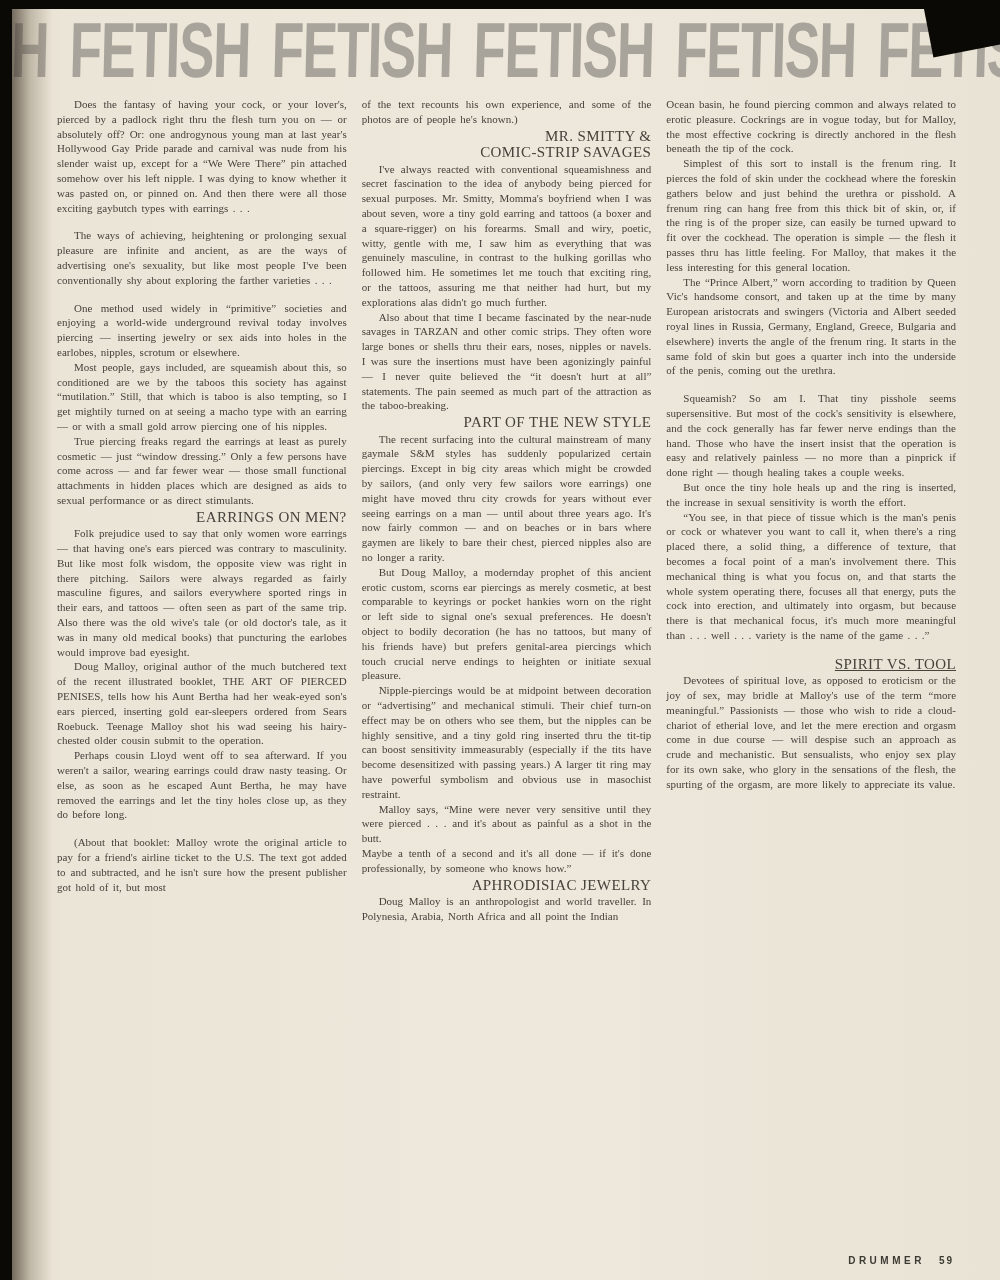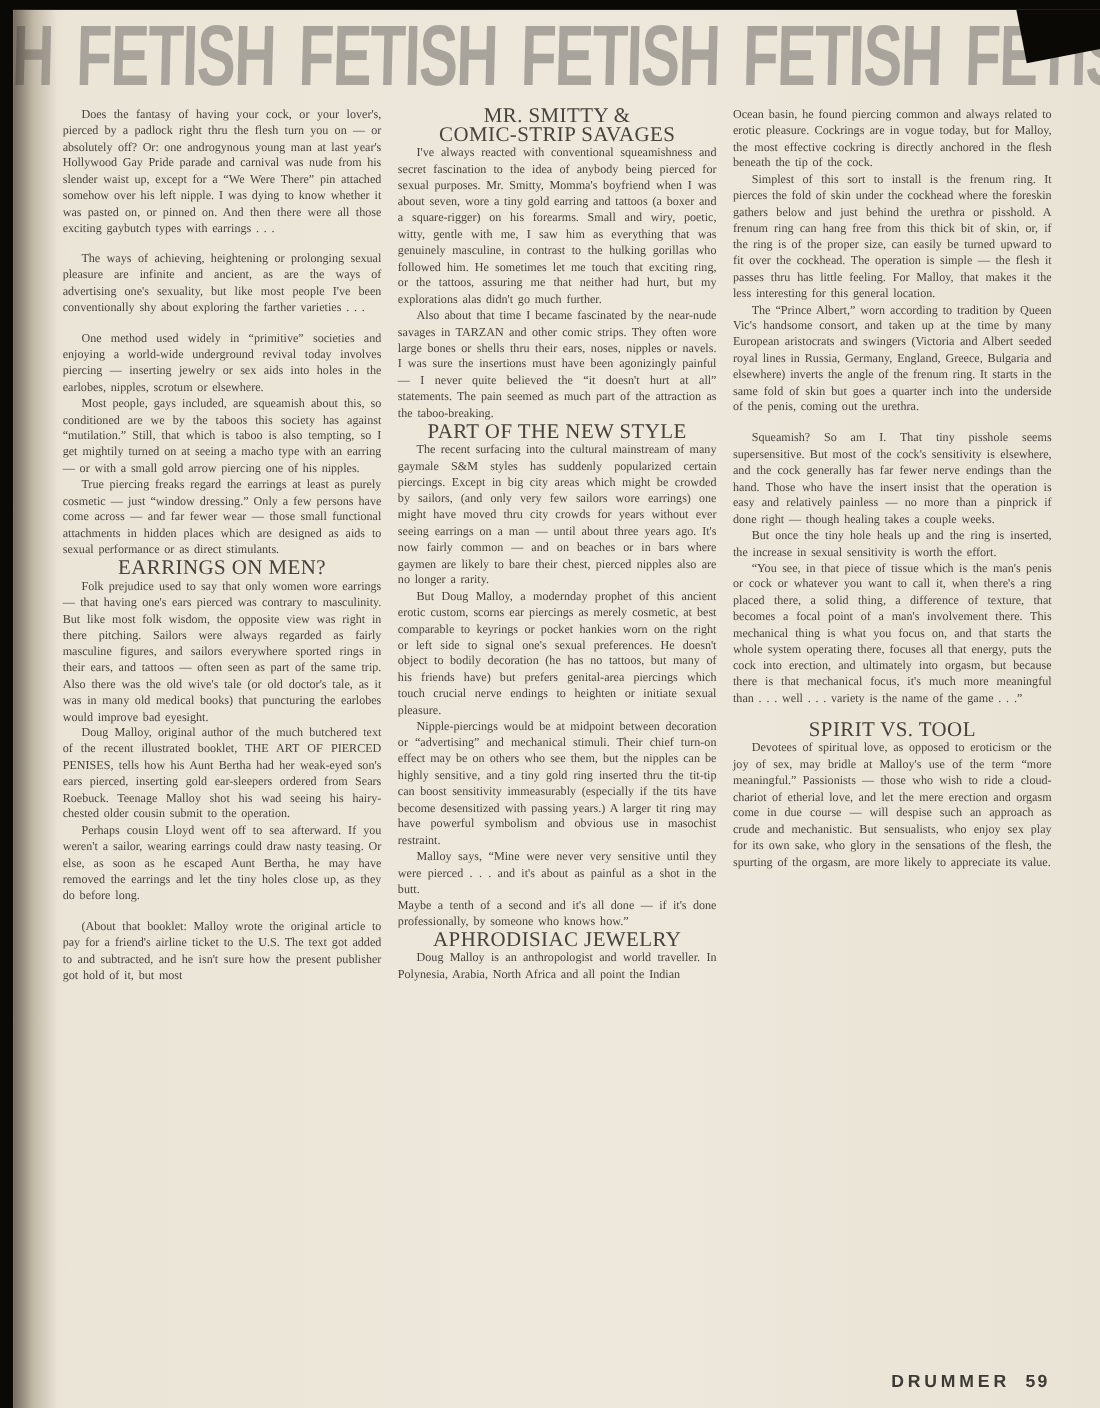--- a/index.html
+++ b/index.html
@@ -40,29 +40,29 @@
   .col { flex:1; min-width:0; }
   .para {
     margin:0;
     font-size:11px; line-height:14.8px;
     text-align:justify; text-indent:17px;
     word-spacing:1.6px;
   }
   .para.noindent { text-indent:0; }
   .para.gap { margin-top:13px; }
   .heading {
-    text-align:center; white-space:pre-line;
-    font-size:19px; line-height:16.5px; letter-spacing:.4px;
+    text-align:right; white-space:pre-line;
+    font-size:15px; line-height:16.5px; letter-spacing:.4px;
     margin:1px 0;
   }
-  .heading.gap { margin-top:13px; }
+  .heading.gap { margin-top:13px;text-decoration:underline; }
   .footer {
     position:absolute; right:46px; bottom:14px;
     font-family:"Liberation Sans", sans-serif;
-    font-weight:bold; font-size:16px; color:#3d3a34;
+    font-weight:bold; font-size:10px; color:#3d3a34;
     letter-spacing:3.5px; z-index:3;
   }
   .footer .pgnum { margin-left:14px; letter-spacing:2px; }
 </style>
 </head>
 <body>
 
 <div class="page">
   <div class="masthead">
     <span>SH FETISH FETISH FETISH FETISH FETISH</span>
@@ -74,20 +74,21 @@
         <p class="para gap">One method used widely in “primitive” societies and enjoying a world-wide underground revival today involves piercing — inserting jewelry or sex aids into holes in the earlobes, nipples, scrotum or elsewhere.</p>
         <p class="para">Most people, gays included, are squeamish about this, so conditioned are we by the taboos this society has against “mutilation.” Still, that which is taboo is also tempting, so I get mightily turned on at seeing a macho type with an earring — or with a small gold arrow piercing one of his nipples.</p>
         <p class="para">True piercing freaks regard the earrings at least as purely cosmetic — just “window dressing.” Only a few persons have come across — and far fewer wear — those small functional attachments in hidden places which are designed as aids to sexual performance or as direct stimulants.</p>
         <div class="heading">EARRINGS ON MEN?</div>
         <p class="para">Folk prejudice used to say that only women wore earrings — that having one's ears pierced was contrary to masculinity. But like most folk wisdom, the opposite view was right in there pitching. Sailors were always regarded as fairly masculine figures, and sailors everywhere sported rings in their ears, and tattoos — often seen as part of the same trip. Also there was the old wive's tale (or old doctor's tale, as it was in many old medical books) that puncturing the earlobes would improve bad eyesight.</p>
         <p class="para">Doug Malloy, original author of the much butchered text of the recent illustrated booklet, THE ART OF PIERCED PENISES, tells how his Aunt Bertha had her weak-eyed son's ears pierced, inserting gold ear-sleepers ordered from Sears Roebuck. Teenage Malloy shot his wad seeing his hairy-chested older cousin submit to the operation.</p>
         <p class="para">Perhaps cousin Lloyd went off to sea afterward. If you weren't a sailor, wearing earrings could draw nasty teasing. Or else, as soon as he escaped Aunt Bertha, he may have removed the earrings and let the tiny holes close up, as they do before long.</p>
         <p class="para gap">(About that booklet: Malloy wrote the original article to pay for a friend's airline ticket to the U.S. The text got added to and subtracted, and he isn't sure how the present publisher got hold of it, but most</p>
       </div>
       <div class="col">
+        <p class="para noindent">of the text recounts his own experience, and some of the photos are of people he's known.)</p>
         <div class="heading">MR. SMITTY &amp;
 COMIC-STRIP SAVAGES</div>
         <p class="para">I've always reacted with conventional squeamishness and secret fascination to the idea of anybody being pierced for sexual purposes. Mr. Smitty, Momma's boyfriend when I was about seven, wore a tiny gold earring and tattoos (a boxer and a square-rigger) on his forearms. Small and wiry, poetic, witty, gentle with me, I saw him as everything that was genuinely masculine, in contrast to the hulking gorillas who followed him. He sometimes let me touch that exciting ring, or the tattoos, assuring me that neither had hurt, but my explorations alas didn't go much further.</p>
         <p class="para">Also about that time I became fascinated by the near-nude savages in TARZAN and other comic strips. They often wore large bones or shells thru their ears, noses, nipples or navels. I was sure the insertions must have been agonizingly painful — I never quite believed the “it doesn't hurt at all” statements. The pain seemed as much part of the attraction as the taboo-breaking.</p>
         <div class="heading">PART OF THE NEW STYLE</div>
         <p class="para">The recent surfacing into the cultural mainstream of many gaymale S&amp;M styles has suddenly popularized certain piercings. Except in big city areas which might be crowded by sailors, (and only very few sailors wore earrings) one might have moved thru city crowds for years without ever seeing earrings on a man — until about three years ago. It's now fairly common — and on beaches or in bars where gaymen are likely to bare their chest, pierced nipples also are no longer a rarity.</p>
         <p class="para">But Doug Malloy, a modernday prophet of this ancient erotic custom, scorns ear piercings as merely cosmetic, at best comparable to keyrings or pocket hankies worn on the right or left side to signal one's sexual preferences. He doesn't object to bodily decoration (he has no tattoos, but many of his friends have) but prefers genital-area piercings which touch crucial nerve endings to heighten or initiate sexual pleasure.</p>
         <p class="para">Nipple-piercings would be at midpoint between decoration or “advertising” and mechanical stimuli. Their chief turn-on effect may be on others who see them, but the nipples can be highly sensitive, and a tiny gold ring inserted thru the tit-tip can boost sensitivity immeasurably (especially if the tits have become desensitized with passing years.) A larger tit ring may have powerful symbolism and obvious use in masochist restraint.</p>
         <p class="para">Malloy says, “Mine were never very sensitive until they were pierced . . . and it's about as painful as a shot in the butt.</p>
         <p class="para noindent">Maybe a tenth of a second and it's all done — if it's done professionally, by someone who knows how.”</p>

